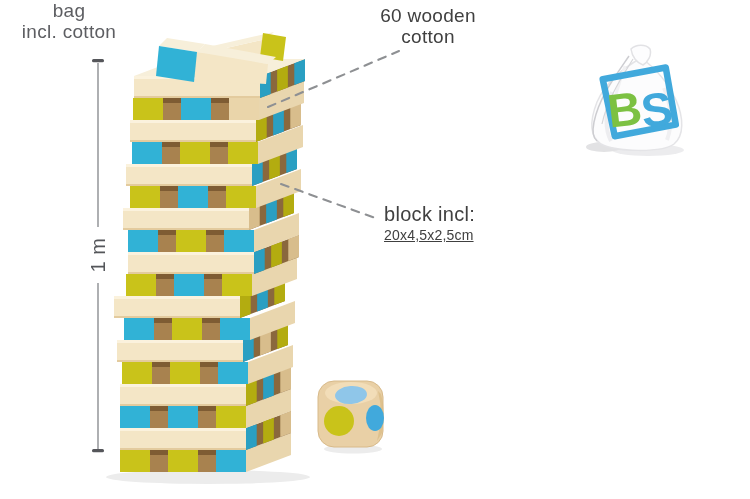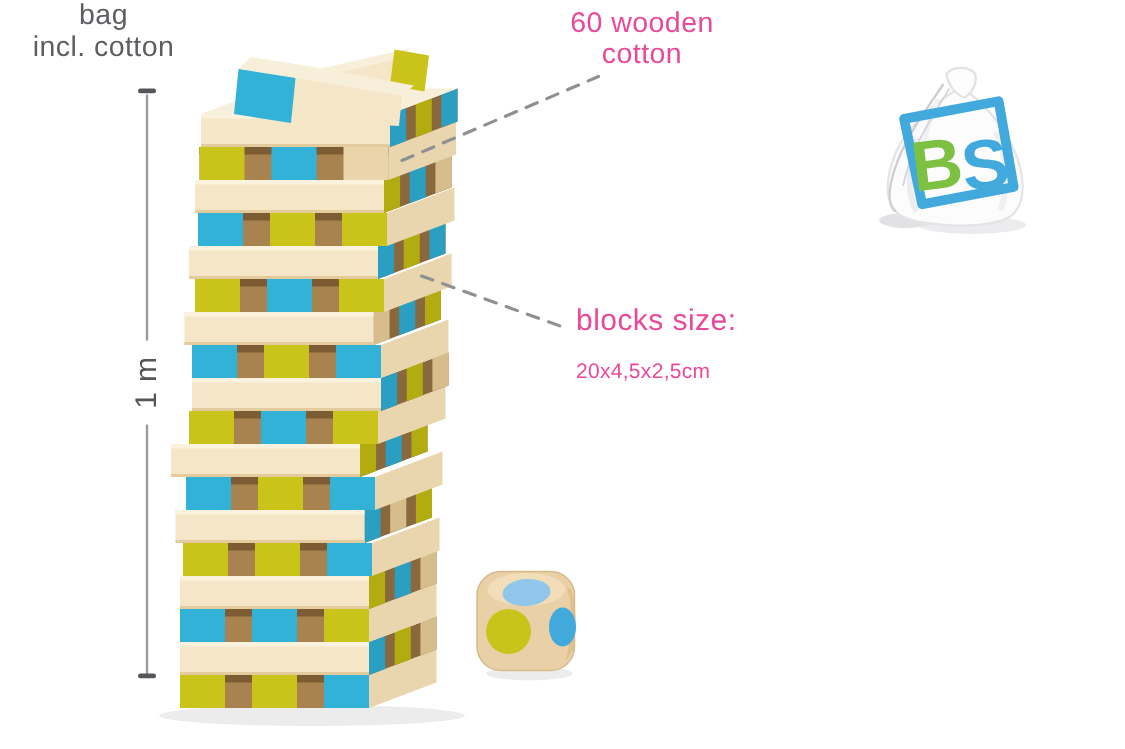--- a/index.html
+++ b/index.html
@@ -1,25 +1,25 @@
 <!DOCTYPE html>
 <html><head>
 <meta charset="utf-8">
 <style>
   html,body{margin:0;padding:0;background:#ffffff;}
   .stage{
     position:relative;width:750px;height:499px;background:#ffffff;overflow:hidden;
     font-family:"Liberation Sans",sans-serif;
   }
   .stage svg{position:absolute;left:0;top:0;}
-  .note{position:absolute;color:#ec4899;}
+  .note{position:absolute;color:#404040;}
   .blocks-note{left:352px;top:5px;width:152px;text-align:center;font-size:19px;line-height:21px;letter-spacing:.3px;}
   .size-note{left:384px;top:203px;text-align:left;}
   .size-title{font-size:20px;line-height:22px;letter-spacing:.3px;}
-  .size-value{font-size:14px;line-height:17px;margin-top:14px;letter-spacing:.2px;}
+  .size-value{font-size:14px;line-height:17px;margin-top:2px;letter-spacing:.2px;text-decoration:underline;}
   .bag-note{left:570px;top:152px;width:138px;text-align:center;font-size:19px;line-height:21px;letter-spacing:.3px;color:#5d5e62;}
   .height-label{
     position:absolute;left:68px;top:244px;width:60px;height:22px;
     text-align:center;font-size:20px;color:#54565a;letter-spacing:.5px;
     transform:rotate(-90deg);
   }
   .logo-letter{font-family:"Liberation Sans",sans-serif;font-weight:bold;font-size:47px;}
 </style>
 </head>
 <body>
@@ -200,21 +200,21 @@
       </g>
     </g>
   </svg>
 
   <div class="note blocks-note">
     <div>60 wooden</div>
     <div>cotton</div>
   </div>
 
   <div class="note size-note">
-    <div class="size-title">blocks size:</div>
+    <div class="size-title">block incl:</div>
     <div class="size-value">20x4,5x2,5cm</div>
   </div>
 
   <div class="bag-note">
     <div>bag</div>
     <div>incl. cotton</div>
   </div>
 
   <div class="height-label">1 m</div>
 </div>

